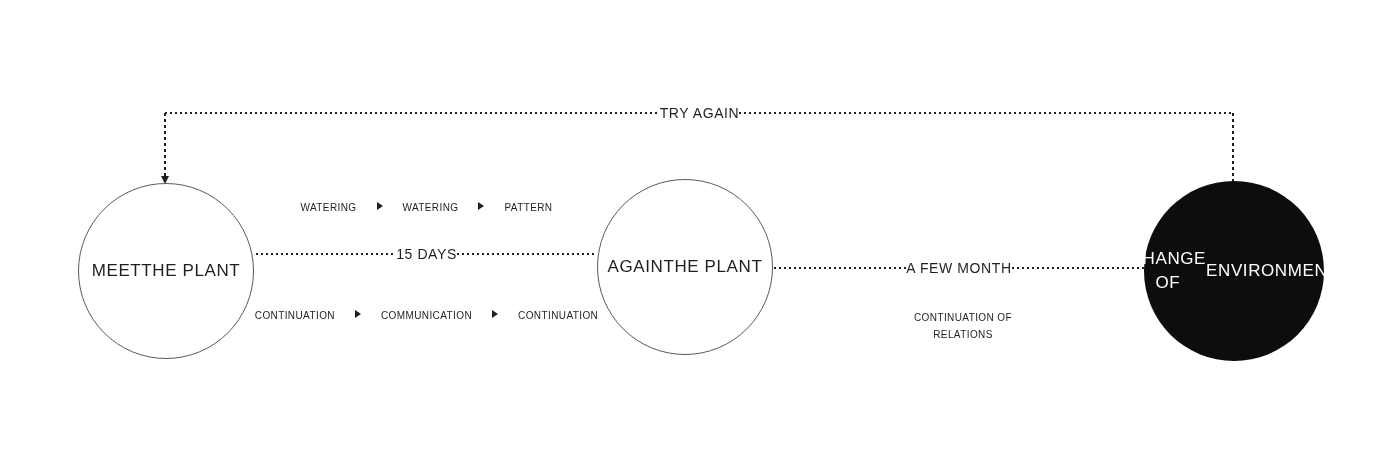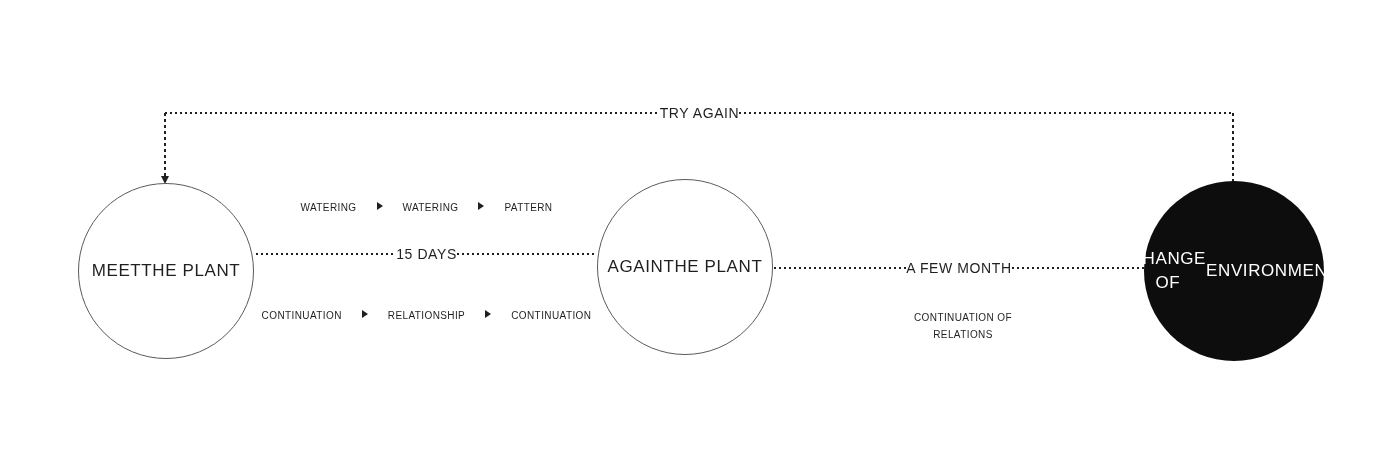--- a/index.html
+++ b/index.html
@@ -132,21 +132,21 @@
 
   <div class="abs edge-row" style="left:256px; top:240px; width:341px; height:27px;">
     <div class="dot-h grow"></div>
     <span class="mid-label">15 DAYS</span>
     <div class="dot-h grow"></div>
   </div>
 
   <div class="abs steps" style="left:256px; top:310px; width:341px; height:20px;">
     <span class="step">CONTINUATION</span>
     <span class="tri"></span>
-    <span class="step">RELATIONSHIP</span>
+    <span class="step">COMMUNICATION</span>
     <span class="tri"></span>
     <span class="step">CONTINUATION</span>
   </div>
 
   <div class="abs node outline" style="left:597px; top:179px; width:176px; height:176px;">
     <span>AGAIN</span>
     <span>THE PLANT</span>
   </div>
 
   <div class="abs edge-row" style="left:774px; top:254px; width:370px; height:27px;">

